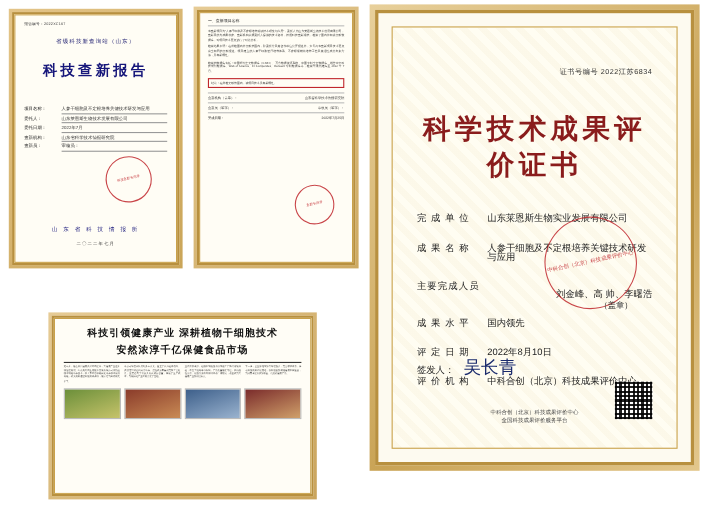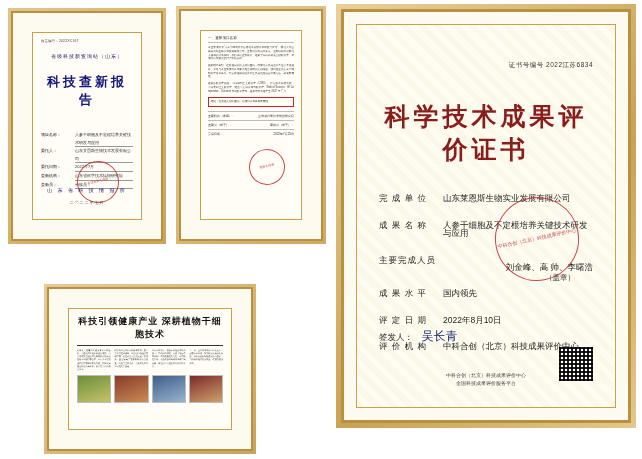--- a/index.html
+++ b/index.html
@@ -18,21 +18,21 @@
     padding:3px;
     box-sizing:border-box;
     width:100%;height:100%;
     position:relative;
   }
   .frame-mid{
     width:100%;height:100%;
     box-sizing:border-box;
     border:2px solid #b8903f;
     background:#fdfaf0;
-    padding:19px;
+    padding:0;
     position:relative;
   }
   .frame-inner{
     width:100%;height:100%;
     box-sizing:border-box;
     border:1px solid #c9a14a;
     background:#fffdf5;
     position:relative;
     overflow:hidden;
   }
@@ -89,31 +89,31 @@
   .d3-no{text-align:right;font-size:6.5px;color:#333;letter-spacing:.5px;margin-top:26px;}
   .d3-title{text-align:center;font-size:25px;color:#8a1c1c;font-weight:bold;letter-spacing:4px;margin-top:30px;
             font-family:"DejaVu Serif",serif;}
   .d3-sub{text-align:center;font-size:11px;color:#222;letter-spacing:2px;margin-top:16px;}
   .d3-rows{margin-top:28px;font-size:8.5px;color:#222;line-height:1;}
   .d3-rows .row{display:flex;align-items:flex-start;margin-bottom:18px;}
   .d3-rows .k{width:64px;flex:none;letter-spacing:1px;color:#222;}
   .d3-rows .v{flex:1;color:#222;}
   .d3-rows .v2{flex:1;color:#222;margin-top:7px;text-align:right;}
   .d3-sign{position:absolute;left:22px;bottom:62px;font-size:8.5px;color:#222;}
-  .d3-signname{font-family:"DejaVu Serif",serif;font-size:12px;color:#1a2a6c;margin-left:6px;}
+  .d3-signname{font-family:"DejaVu Serif",serif;font-size:16px;color:#1a2a6c;margin-left:6px;}
   .d3-stamp-label{position:absolute;right:40px;bottom:124px;font-size:7.5px;color:#333;margin-top:17px;}
   .d3-foot{position:absolute;left:0;right:0;bottom:20px;text-align:center;font-size:5px;color:#444;line-height:1.6;}
   .qr{position:absolute;right:22px;bottom:26px;width:34px;height:34px;
       background:
         repeating-linear-gradient(0deg,#222 0 2px,#fff 2px 4px),
         repeating-linear-gradient(90deg,#222 0 2px,#fff 2px 4px);
       background-blend-mode:multiply;}
 
   
-  #doc4{left:44px;top:284px;width:212px;height:170px;}
+  #doc4{left:44px;top:284px;width:244px;height:170px;}
   #doc4 .frame-outer{background:linear-gradient(135deg,#e6cb95,#caa45c);}
   .d4-body{position:absolute;inset:0;padding:6px 8px;box-sizing:border-box;background:#fffdf6;}
   .d4-head1{text-align:center;font-size:9px;color:#111;font-weight:bold;letter-spacing:1px;}
   .d4-head2{text-align:center;font-size:9px;color:#111;font-weight:bold;letter-spacing:1px;margin-top:3px;}
   .d4-rule{border-bottom:1px solid #333;margin:4px 0 3px;}
   .d4-cols{display:flex;gap:4px;}
   .d4-col{flex:1;}
   .d4-txt{font-size:2.1px;line-height:1.5;color:#444;text-align:justify;word-break:break-all;}
   .d4-photos{display:flex;gap:3px;margin-top:4px;}
   .d4-photo{flex:1;height:26px;border:.5px solid #bbb;}
@@ -261,20 +261,21 @@
     </div>
   </div>
 </div>
 
 <div class="doc" id="doc4">
   <div class="frame-outer">
     <div class="frame-mid">
       <div class="frame-inner">
         <div class="d4-body">
           <div class="d4-head1">科技引领健康产业 深耕植物干细胞技术</div>
+          <div class="d4-head2">安然浓淳千亿保健食品市场</div>
           <div class="d4-rule"></div>
           <div class="d4-cols">
             <div class="d4-col">
               <div class="d4-txt">近年来，随着居民健康意识不断提升，大健康产业迎来快速发展期。山东莱恩斯生物技术发展有限公司依托植物干细胞培养技术，在人参不定根规模化培养领域取得突破，相关成果通过科技成果评价，被认定为国内领先水平。</div>
             </div>
             <div class="d4-col">
               <div class="d4-txt">该公司研发团队历时多年攻关，建立了从外植体诱导、愈伤组织筛选到悬浮培养、活性成分富集的完整工艺链条，显著提高了皂苷类有效成分含量，降低了生产成本，为规模化产业应用奠定了基础。</div>
             </div>
             <div class="d4-col">
               <div class="d4-txt">业内专家表示，植物干细胞技术以细胞工厂替代传统种植，不受土地与季节限制，产品质量稳定可控，在功能性食品、化妆品原料等领域具有广阔前景，有望成为大健康产业新的增长点。</div>

